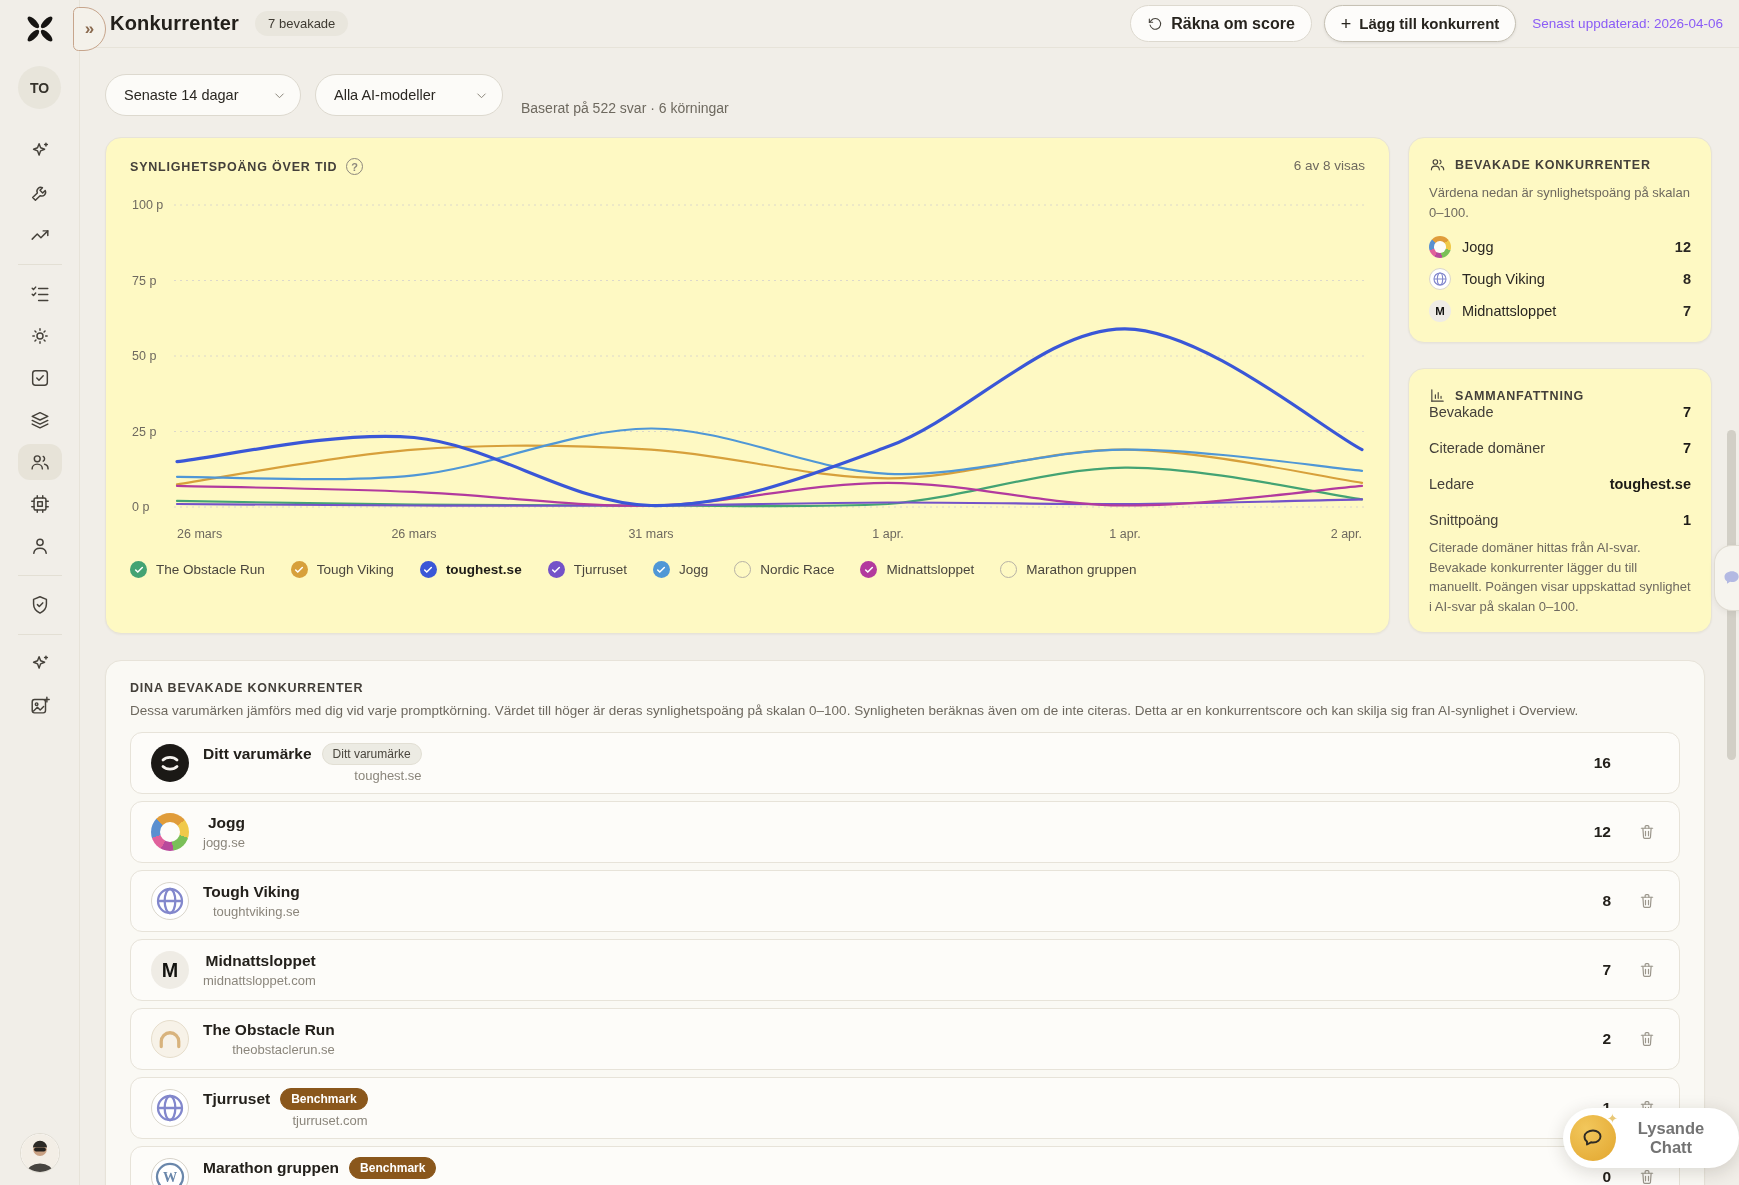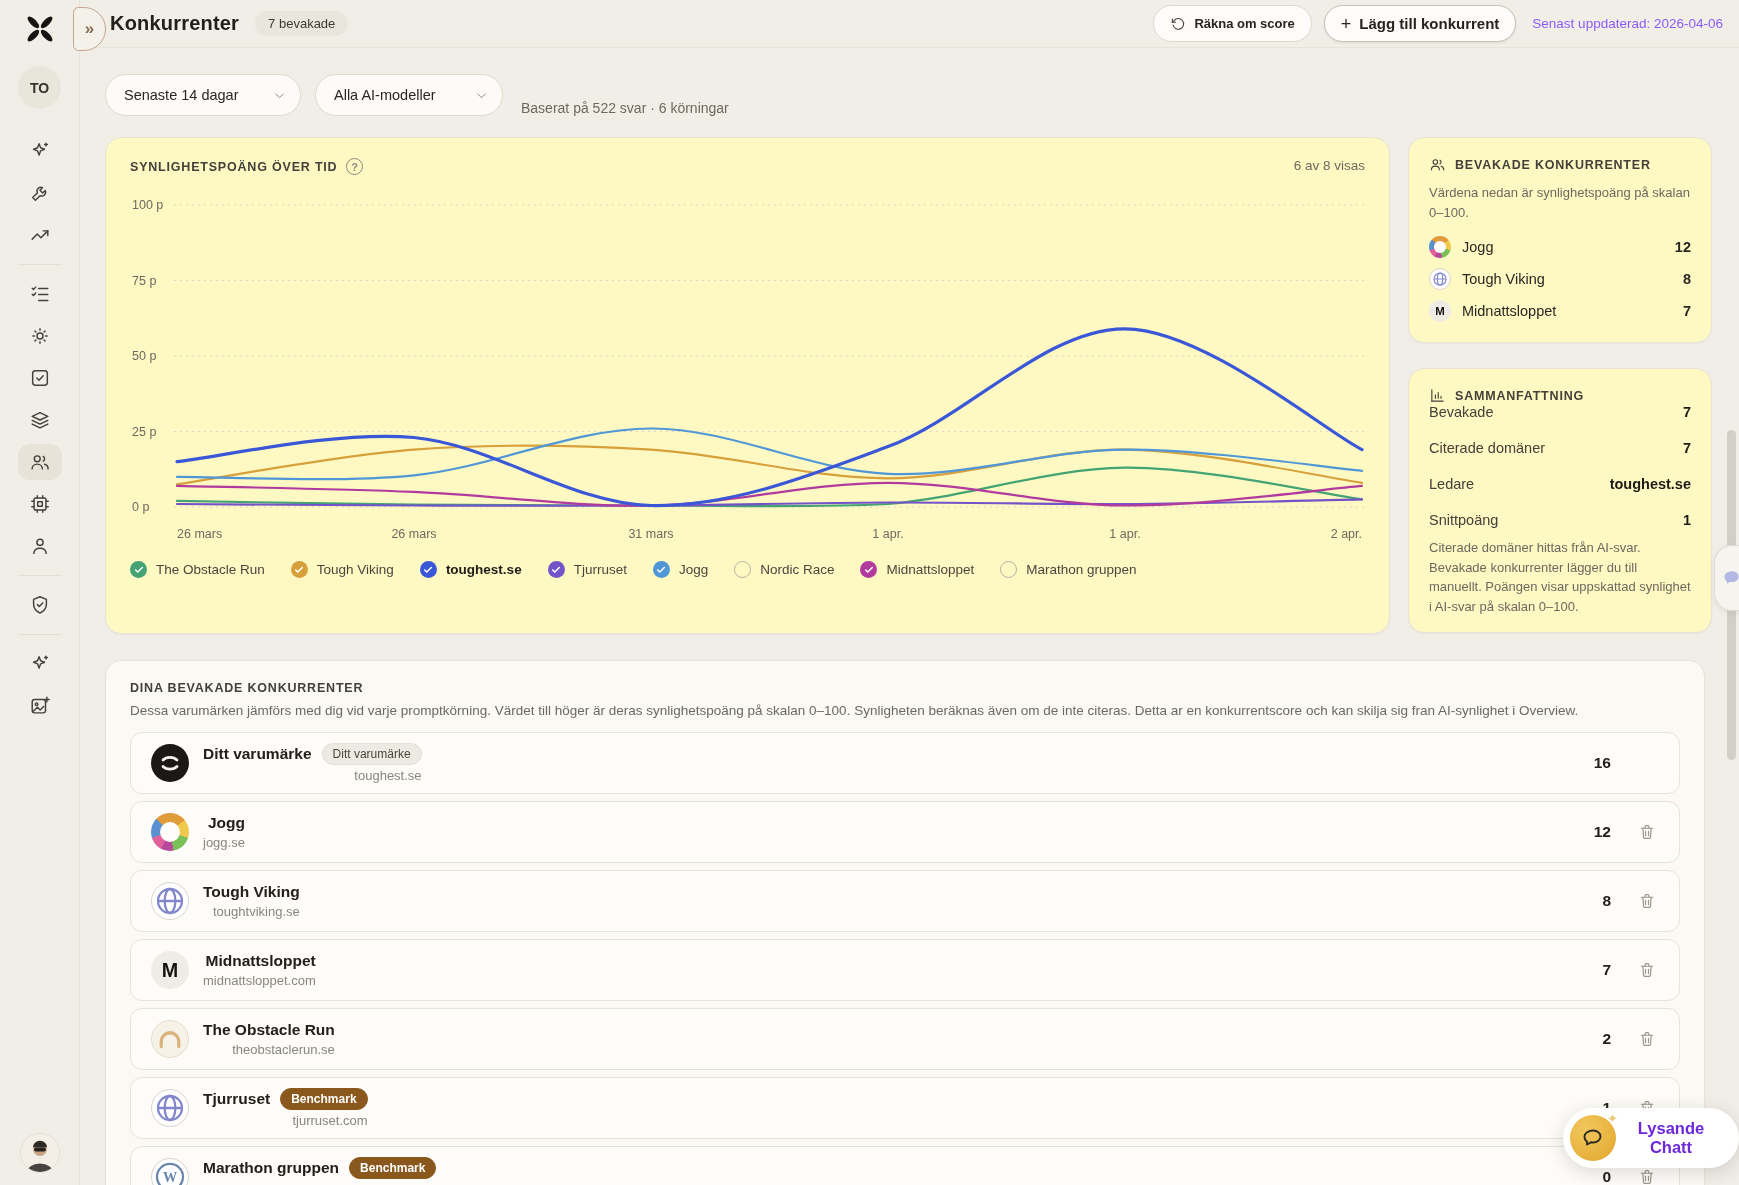--- a/index.html
+++ b/index.html
@@ -16,21 +16,21 @@
   .nav-item.active{background:#e7e3d8;}
   .nav-div{width:44px;height:1px;background:#e3dfd4;margin:5px 0;}
   .profile{position:absolute;bottom:12px;width:40px;height:40px;border-radius:50%;overflow:hidden;border:1px solid #e0dcd2;background:#fff;}
 
   
   .topbar{position:absolute;left:80px;top:0;width:1659px;height:48px;border-bottom:1px solid #e7e3d9;display:flex;align-items:center;padding:0 16px 0 30px;}
   .collapse-tab{position:absolute;left:73px;top:7px;width:33px;height:44px;background:#f4f1ea;border:1.5px solid #c7a58c;border-radius:6px 24px 24px 6px;display:flex;align-items:center;justify-content:center;color:#8a6a4f;font-size:17px;font-weight:700;z-index:6;cursor:pointer;}
   .page-title{font-size:20px;font-weight:700;letter-spacing:.2px;}
   .title-badge{margin-left:16px;background:#e9e6dd;border-radius:999px;padding:5px 13px;font-size:13px;color:#3f3b33;}
   .topbar-right{margin-left:auto;display:flex;align-items:center;gap:12px;}
-  .btn{display:flex;align-items:center;gap:8px;background:#fdfcfa;border:1px solid #ddd9cf;border-radius:999px;height:37px;padding:0 16px;font-size:13px;font-weight:700;color:#27241e;font-family:inherit;cursor:pointer;}
+  .btn{display:flex;align-items:center;gap:8px;background:#fdfcfa;border:1px solid #ddd9cf;border-radius:999px;height:37px;padding:0 16px;font-size:16px;font-weight:700;color:#27241e;font-family:inherit;cursor:pointer;}
   .btn.primary{border-color:#c6c1b4;box-shadow:0 1px 3px rgba(0,0,0,.09);font-size:15px;}
   .plus{font-size:18px;font-weight:400;line-height:1;}
   .updated{font-size:13.5px;color:#8b5cf6;margin-left:4px;}
 
   
   .filters{position:absolute;left:105px;top:74px;display:flex;align-items:flex-end;gap:14px;z-index:2;}
   .select{display:flex;align-items:center;justify-content:space-between;height:42px;background:#fcfbf8;border:1px solid #ddd9cf;border-radius:21px;padding:0 13px 0 18px;font-size:14.5px;color:#2a2722;cursor:pointer;}
   .select.period{width:196px;}
   .select.model{width:188px;}
   .based{font-size:14px;color:#6e695f;margin-left:4px;}
@@ -88,21 +88,21 @@
   .logo.globe{background:#fff;border:1px solid #dad6cc;}
   .logo.mono-m{background:#efece5;color:#131310;font-weight:800;}
   .logo.arch{background:#f7f2e8;border:1px solid #e6ddcb;}
   .logo.wordpress{background:#fff;border:1px solid #d7d3c9;}
 
   
   #chat-tab{position:absolute;left:1714px;top:545px;width:40px;height:66px;background:#f6f4ee;border:1px solid #e0dcd2;border-right:none;border-radius:18px 0 0 18px;display:flex;align-items:center;padding-left:7px;box-shadow:0 2px 6px rgba(0,0,0,.06);cursor:pointer;z-index:8;}
   #chat-btn{position:absolute;left:1563px;top:1108px;height:60px;border-radius:30px;background:#fff;box-shadow:0 4px 18px rgba(40,32,16,.16);display:flex;align-items:center;gap:14px;padding:0 27px 0 7px;border:none;cursor:pointer;z-index:10;font-family:inherit;}
   .chat-ic{width:46px;height:46px;border-radius:50%;background:radial-gradient(circle at 35% 30%,#f2c75c,#e2a62e);display:flex;align-items:center;justify-content:center;position:relative;flex:none;}
   .chat-spark{position:absolute;top:-4px;right:-2px;color:#e9c878;font-size:13px;}
-  .chat-label{font-size:16.5px;font-weight:700;color:#6d28d9;}
+  .chat-label{font-size:16.5px;font-weight:700;color:#737373;}
   #scroll-thumb{position:absolute;right:3px;top:430px;width:9px;height:330px;border-radius:5px;background:#d2cfc6;z-index:7;cursor:pointer;}
 </style>
 </head>
 <body>
 
 <div class="sidebar">
   <div class="brand">
     <svg viewBox="0 0 40 40" width="38" height="38">
         <g fill="#161412">
       <ellipse cx="27" cy="13" rx="3.3" ry="8" transform="rotate(45 27 13)"></ellipse>

